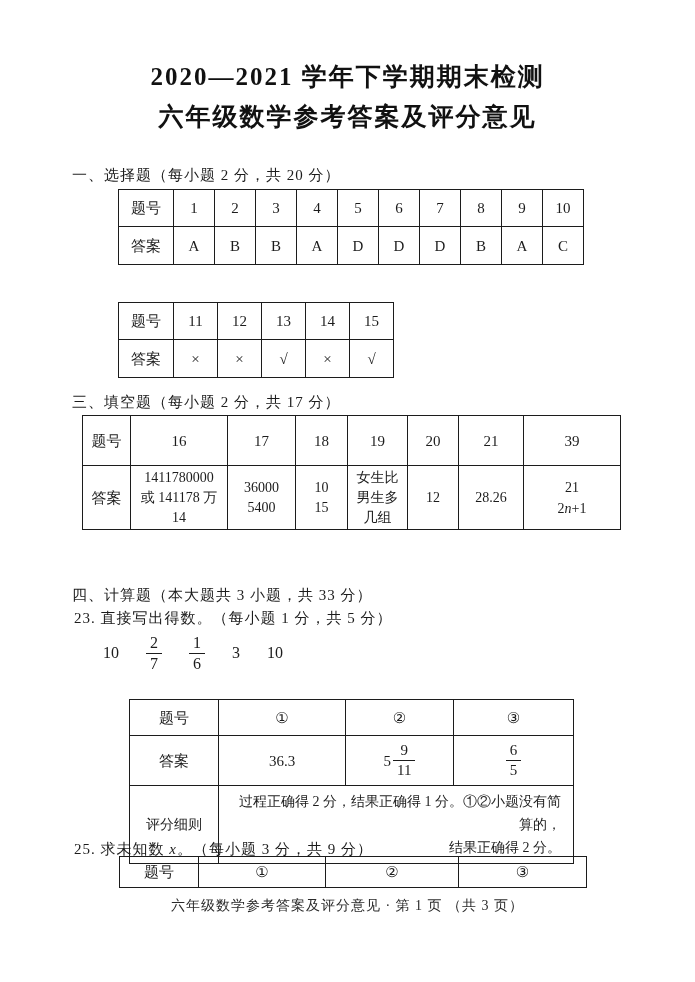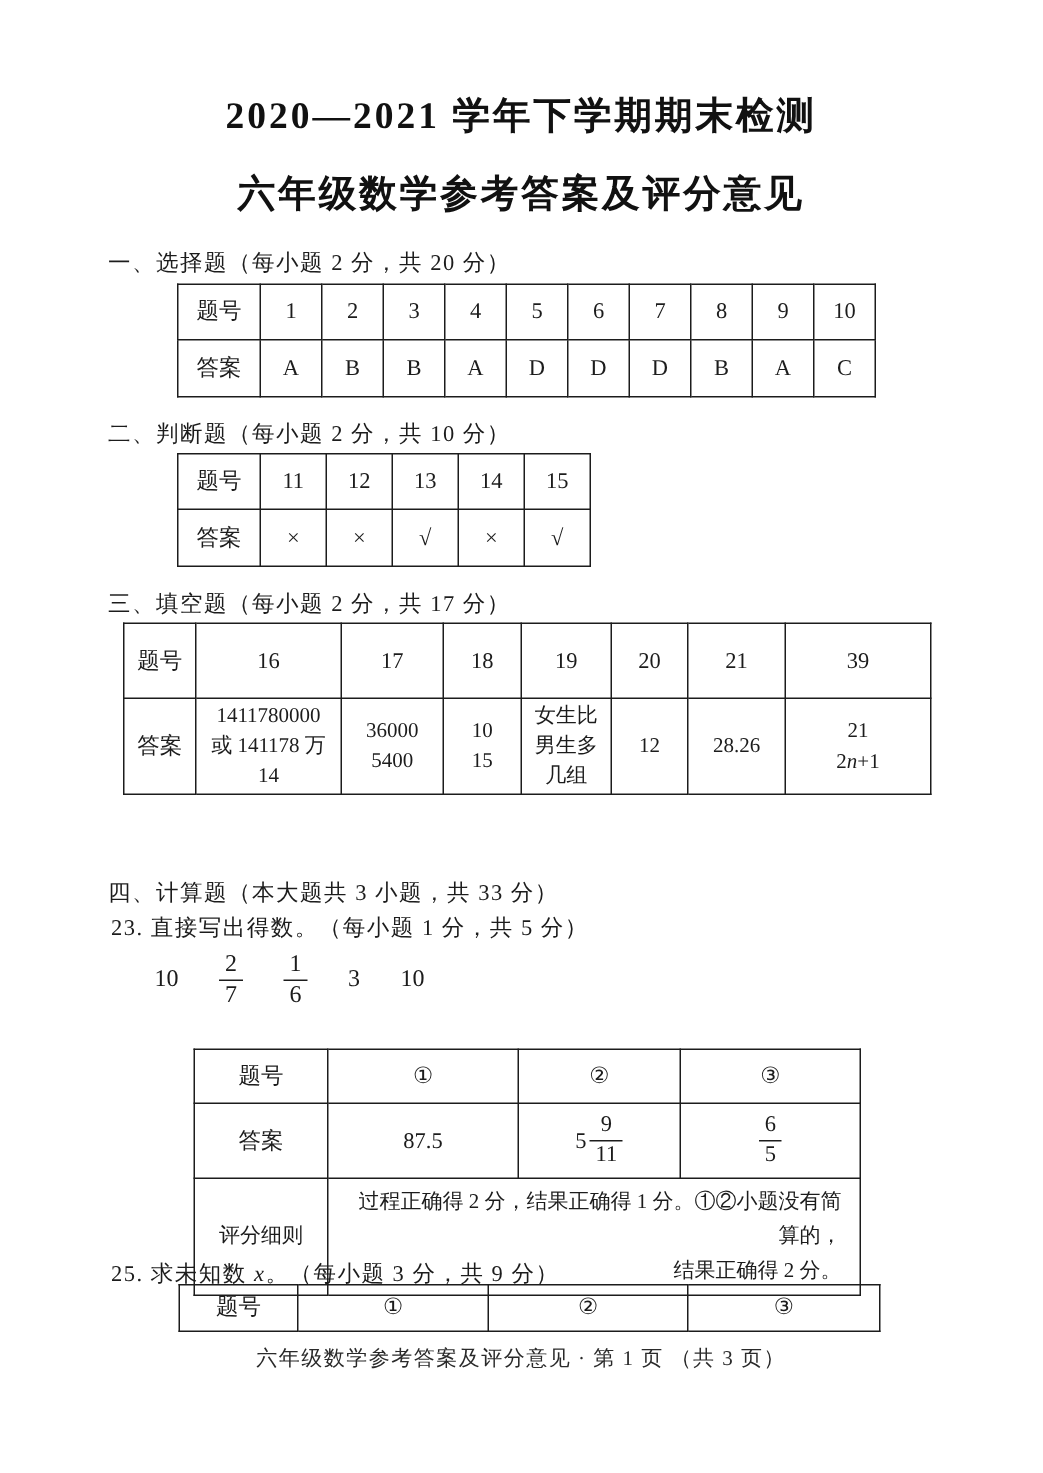--- a/index.html
+++ b/index.html
@@ -40,21 +40,21 @@
     font-size:14px; color:#2a2a2a; letter-spacing:1px;
   }
   .a22 { line-height:21px; }
 </style>
 </head>
 <body>
 
 <div class="page">
 
   <div class="title" style="top:60px">2020—2021 学年下学期期末检测</div>
-  <div class="title" style="top:112px">六年级数学参考答案及评分意见</div>
+  <div class="title" style="top:100px">六年级数学参考答案及评分意见</div>
 
   <div class="sec-head" style="top:166px">一、选择题（每小题 2 分，共 20 分）</div>
   <table style="left:118px; top:189px">
     <colgroup>
       <col style="width:55px">
         <col style="width:41px">
         <col style="width:41px">
         <col style="width:41px">
         <col style="width:41px">
         <col style="width:41px">
@@ -87,21 +87,20 @@
       <td>D</td>
       <td>D</td>
       <td>D</td>
       <td>B</td>
       <td>A</td>
       <td>C</td>
     </tr>
   </tbody>
     </table>
 
-  <div class="sec-head" style="top:280px">二、判断题（每小题 2 分，共 10 分）</div>
   <table style="left:118px; top:302px">
     <colgroup>
       <col style="width:55px">
         <col style="width:44px">
         <col style="width:44px">
         <col style="width:44px">
         <col style="width:44px">
         <col style="width:44px">
     </colgroup>
     <tbody>
@@ -195,21 +194,21 @@
     </colgroup>
     <tbody>
         <tr style="height:36px">
       <td>题号</td>
       <td>①</td>
       <td>②</td>
       <td>③</td>
     </tr>
     <tr style="height:50px">
       <td>答案</td>
-      <td>87.5</td>
+      <td>36.3</td>
       <td>
         <span class="mixed">
           <span>5</span>
               <span class="frac">
                 <span class="num">9</span>
                 <span class="den">11</span>
               </span>
         </span>
       </td>
       <td>

